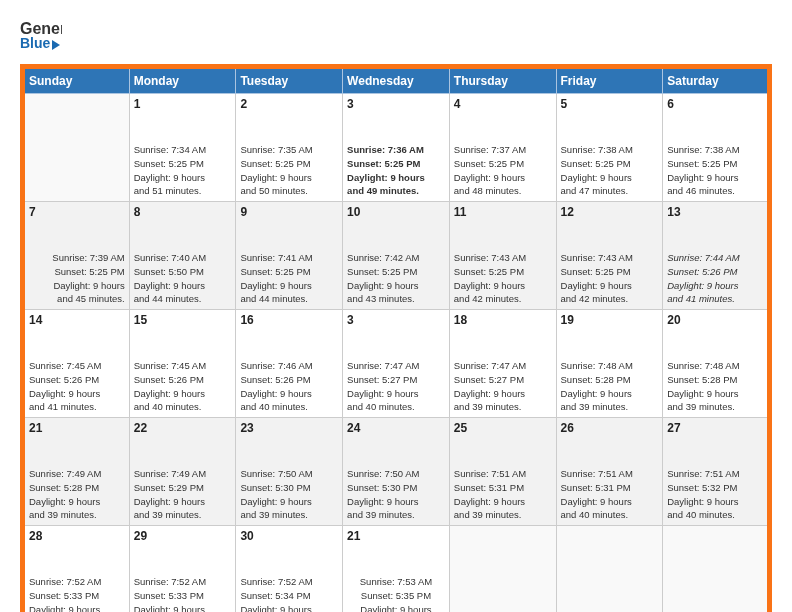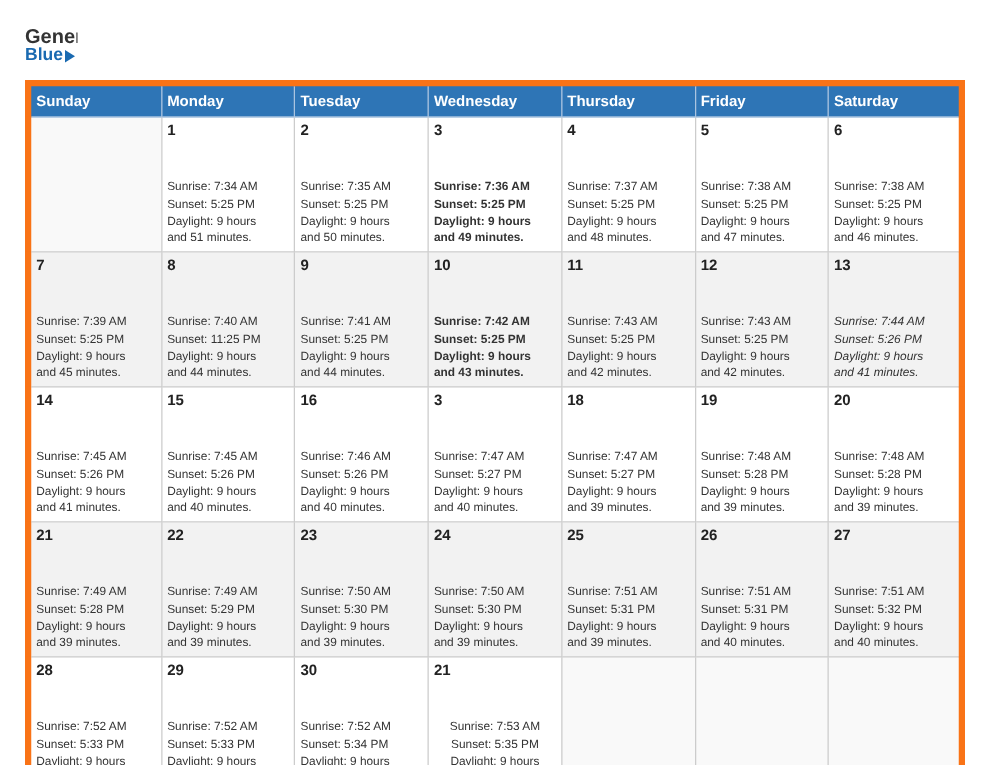--- a/index.html
+++ b/index.html
@@ -163,42 +163,42 @@
             <span class="day-num">6</span>
             <div class="day-info" style="white-space: pre-line;">Sunrise: 7:38 AM
 Sunset: 5:25 PM
 Daylight: 9 hours
 and 46 minutes.</div>
           </td>
         </tr>
         <tr class="row-shaded">
           <td>
             <span class="day-num">7</span>
-            <div class="day-info" style="white-space: pre-line;">Sunrise: 7:39 AM
+            <div class="day-info" style="white-space: pre-line; text-align: right;">Sunrise: 7:39 AM
 Sunset: 5:25 PM
 Daylight: 9 hours
 and 45 minutes.</div>
           </td>
           <td>
             <span class="day-num">8</span>
             <div class="day-info" style="white-space: pre-line;">Sunrise: 7:40 AM
-Sunset: 11:25 PM
+Sunset: 5:50 PM
 Daylight: 9 hours
 and 44 minutes.</div>
           </td>
           <td>
             <span class="day-num">9</span>
             <div class="day-info" style="white-space: pre-line;">Sunrise: 7:41 AM
 Sunset: 5:25 PM
 Daylight: 9 hours
 and 44 minutes.</div>
           </td>
           <td>
             <span class="day-num">10</span>
-            <div class="day-info" style="white-space: pre-line; font-weight: bold;">Sunrise: 7:42 AM
+            <div class="day-info" style="white-space: pre-line;">Sunrise: 7:42 AM
 Sunset: 5:25 PM
 Daylight: 9 hours
 and 43 minutes.</div>
           </td>
           <td>
             <span class="day-num">11</span>
             <div class="day-info" style="white-space: pre-line;">Sunrise: 7:43 AM
 Sunset: 5:25 PM
 Daylight: 9 hours
 and 42 minutes.</div>

